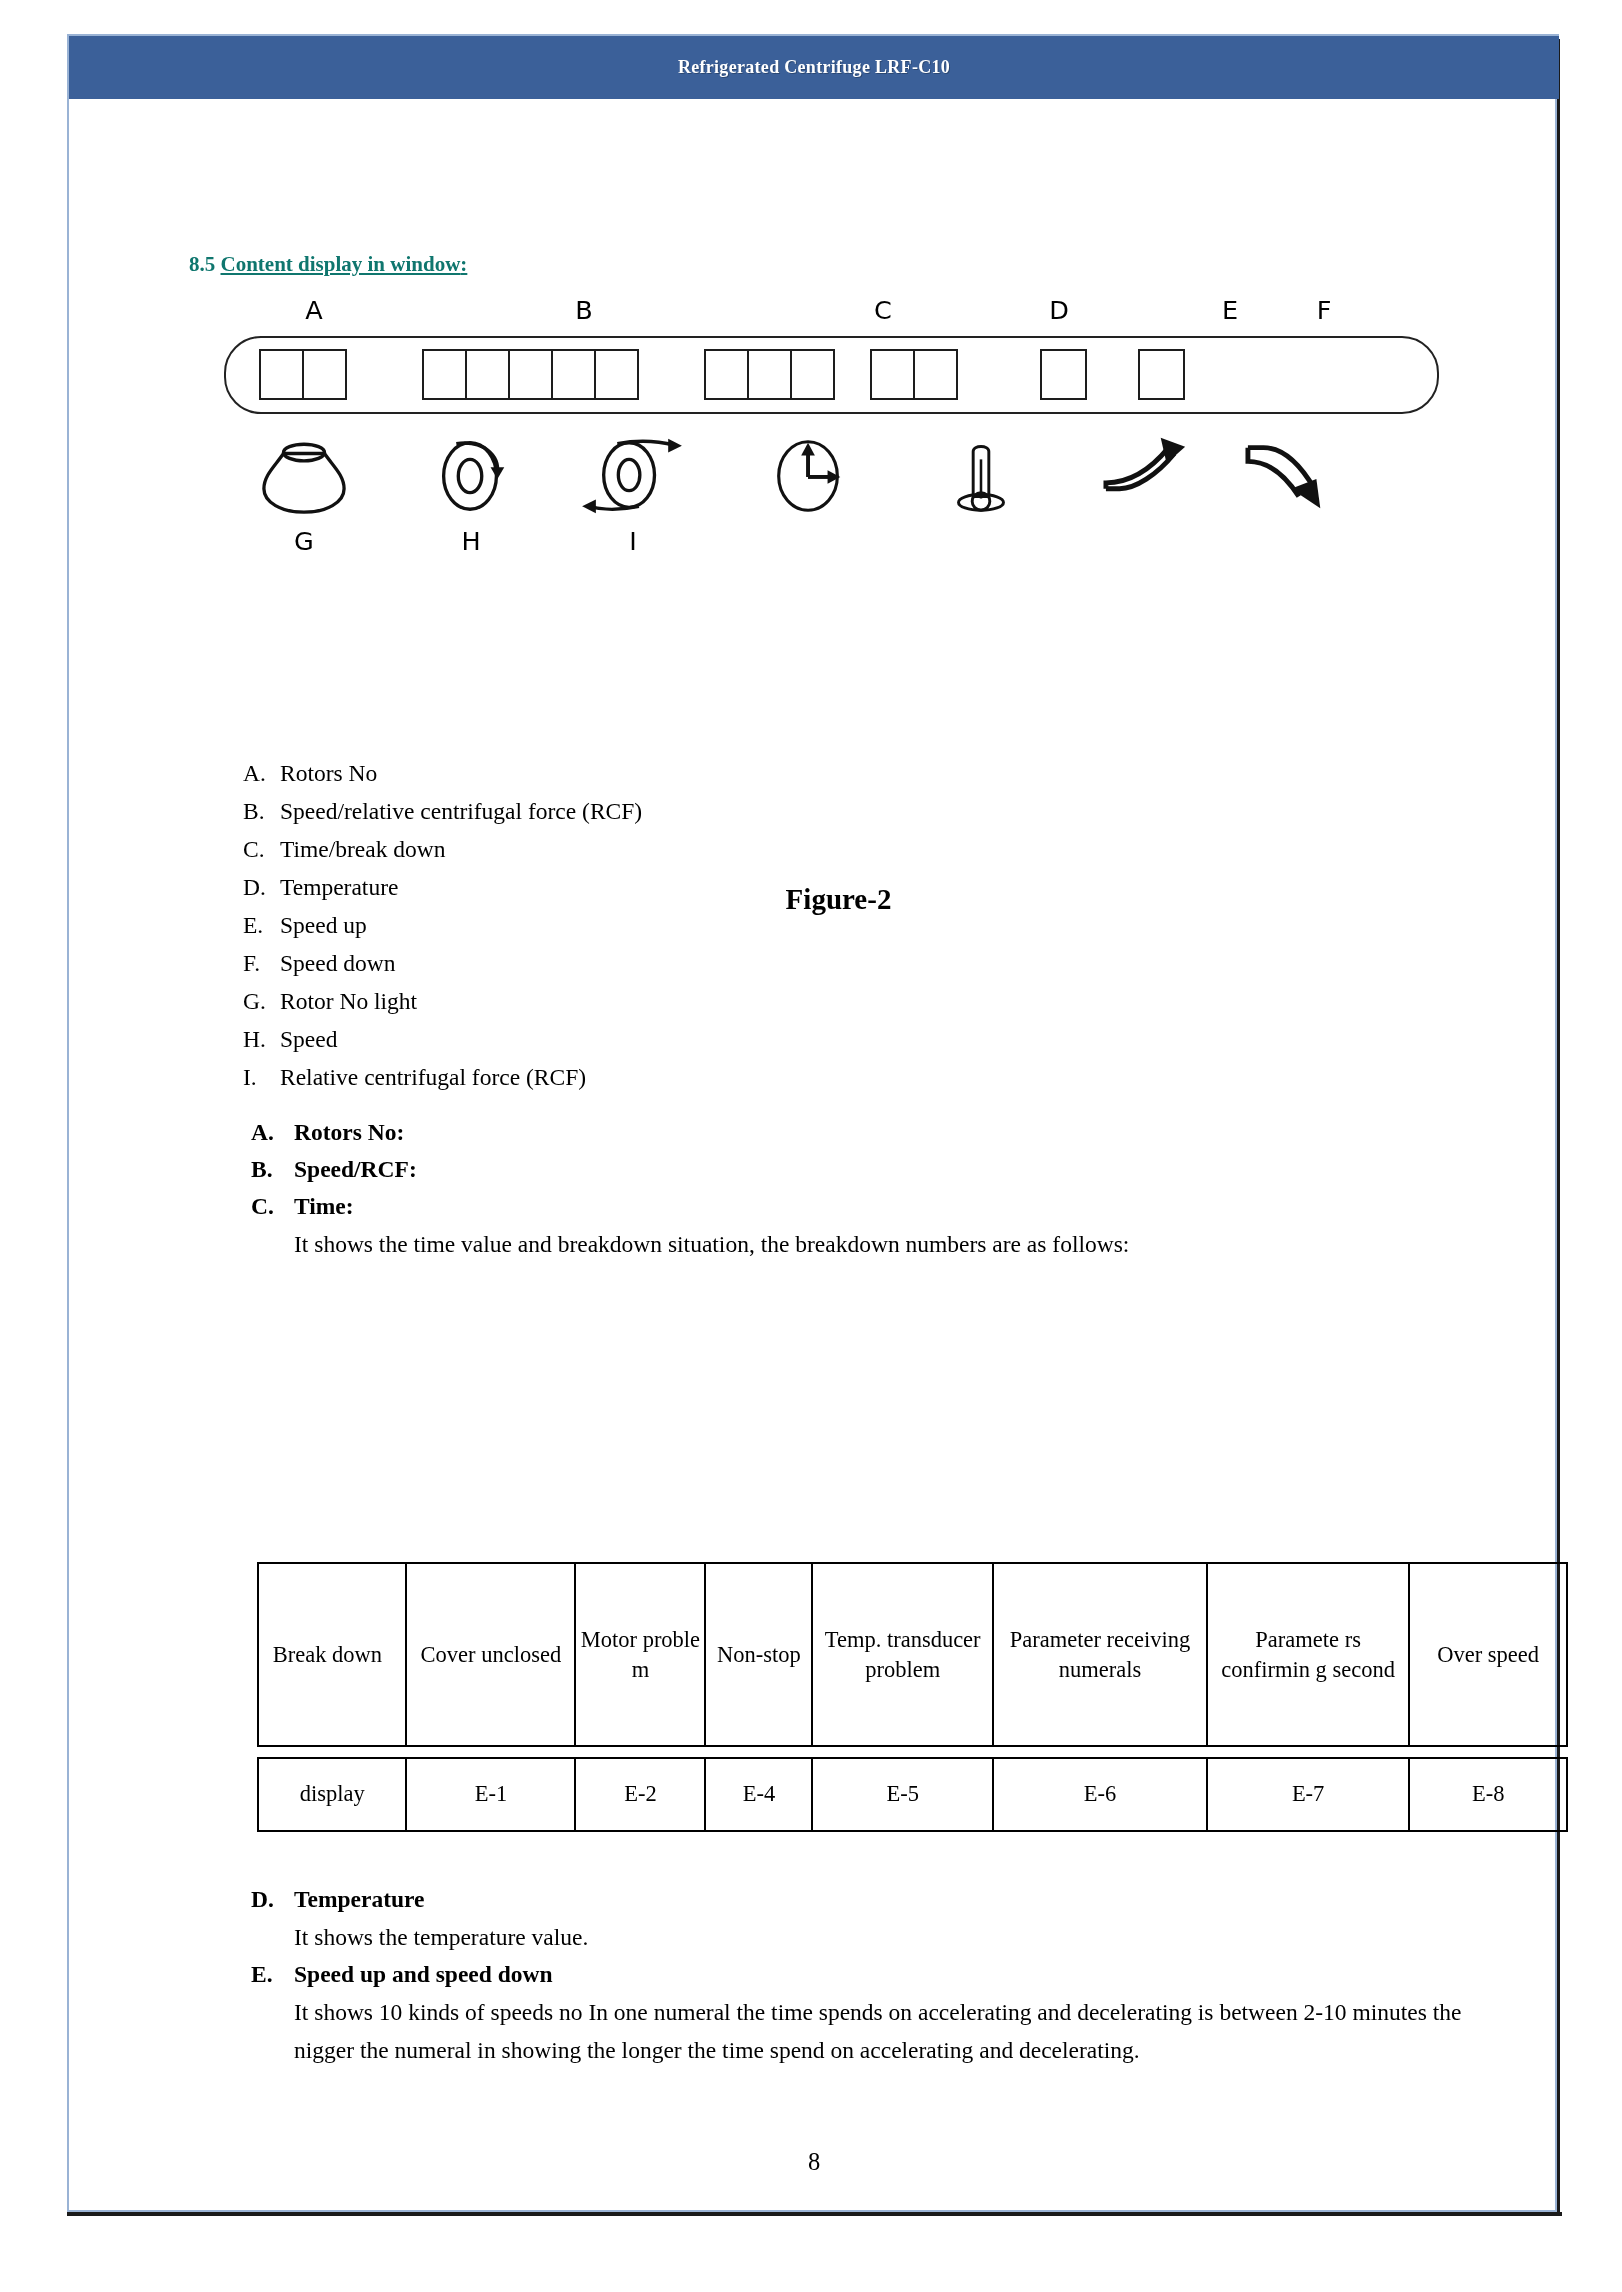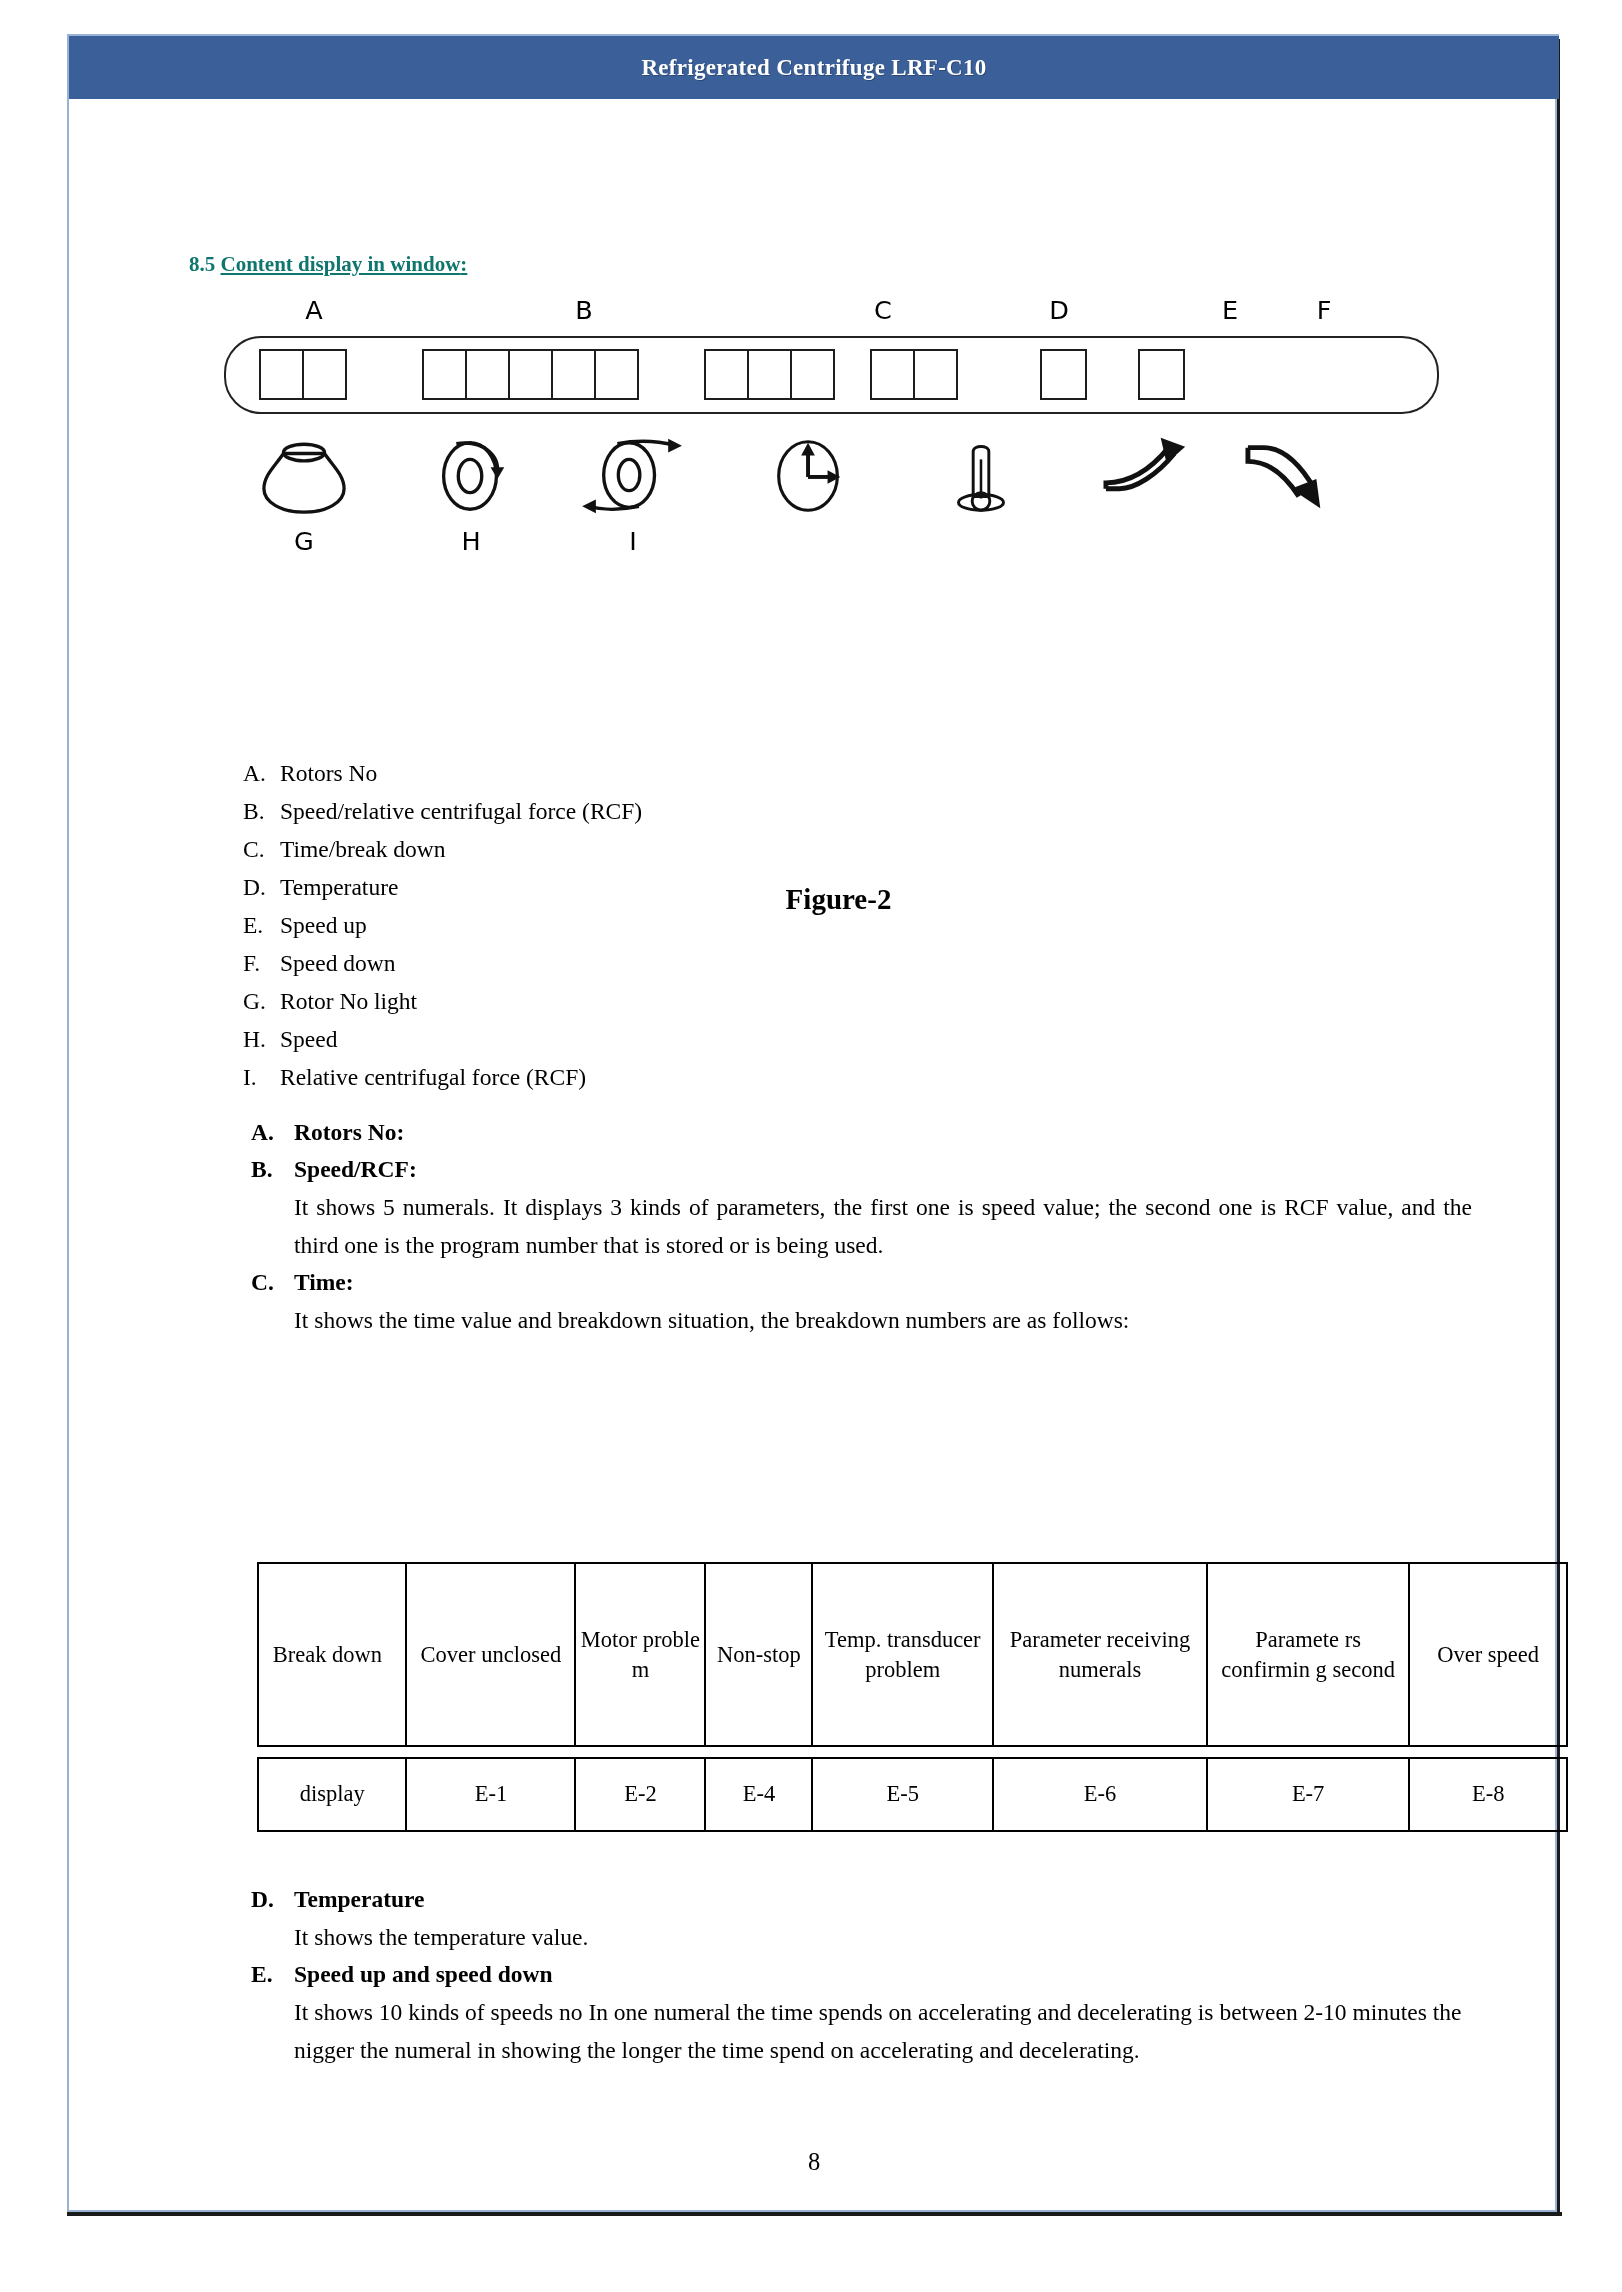--- a/index.html
+++ b/index.html
@@ -54,21 +54,21 @@
     height: 65px;
     background: #3b6099;
     border-top: 2.9px solid #9ab3d5;
     box-sizing: border-box;
     display: flex;
     align-items: center;
     justify-content: center;
   }
   .header-title {
     color: #ffffff;
-    font-size: 23px;
+    font-size: 18px;
     font-weight: bold;
     letter-spacing: 0.3px;
     font-family: "Liberation Serif", "DejaVu Serif", serif;
     text-shadow: 1px 1px 0 rgba(0,0,0,0.25);
   }
 
   
   .content {
     position: absolute;
     left: 0;
@@ -431,21 +431,20 @@
           <span class="k">A.</span>
           <span>Rotors No:</span>
         </div>
       </div>
 
       <div class="sec">
         <div class="sec-title">
           <span class="k">B.</span>
           <span>Speed/RCF:</span>
         </div>
-        <div class="sec-body">It shows 5 numerals. It displays 3 kinds of parameters, the first one is speed value; the second one is RCF value, and the third one is the program number that is stored or is being used.</div>
       </div>
 
       <div class="sec">
         <div class="sec-title">
           <span class="k">C.</span>
           <span>Time:</span>
         </div>
         <div class="sec-body nojust">It shows the time value and breakdown situation, the breakdown numbers are as follows:</div>
       </div>
     </div>

